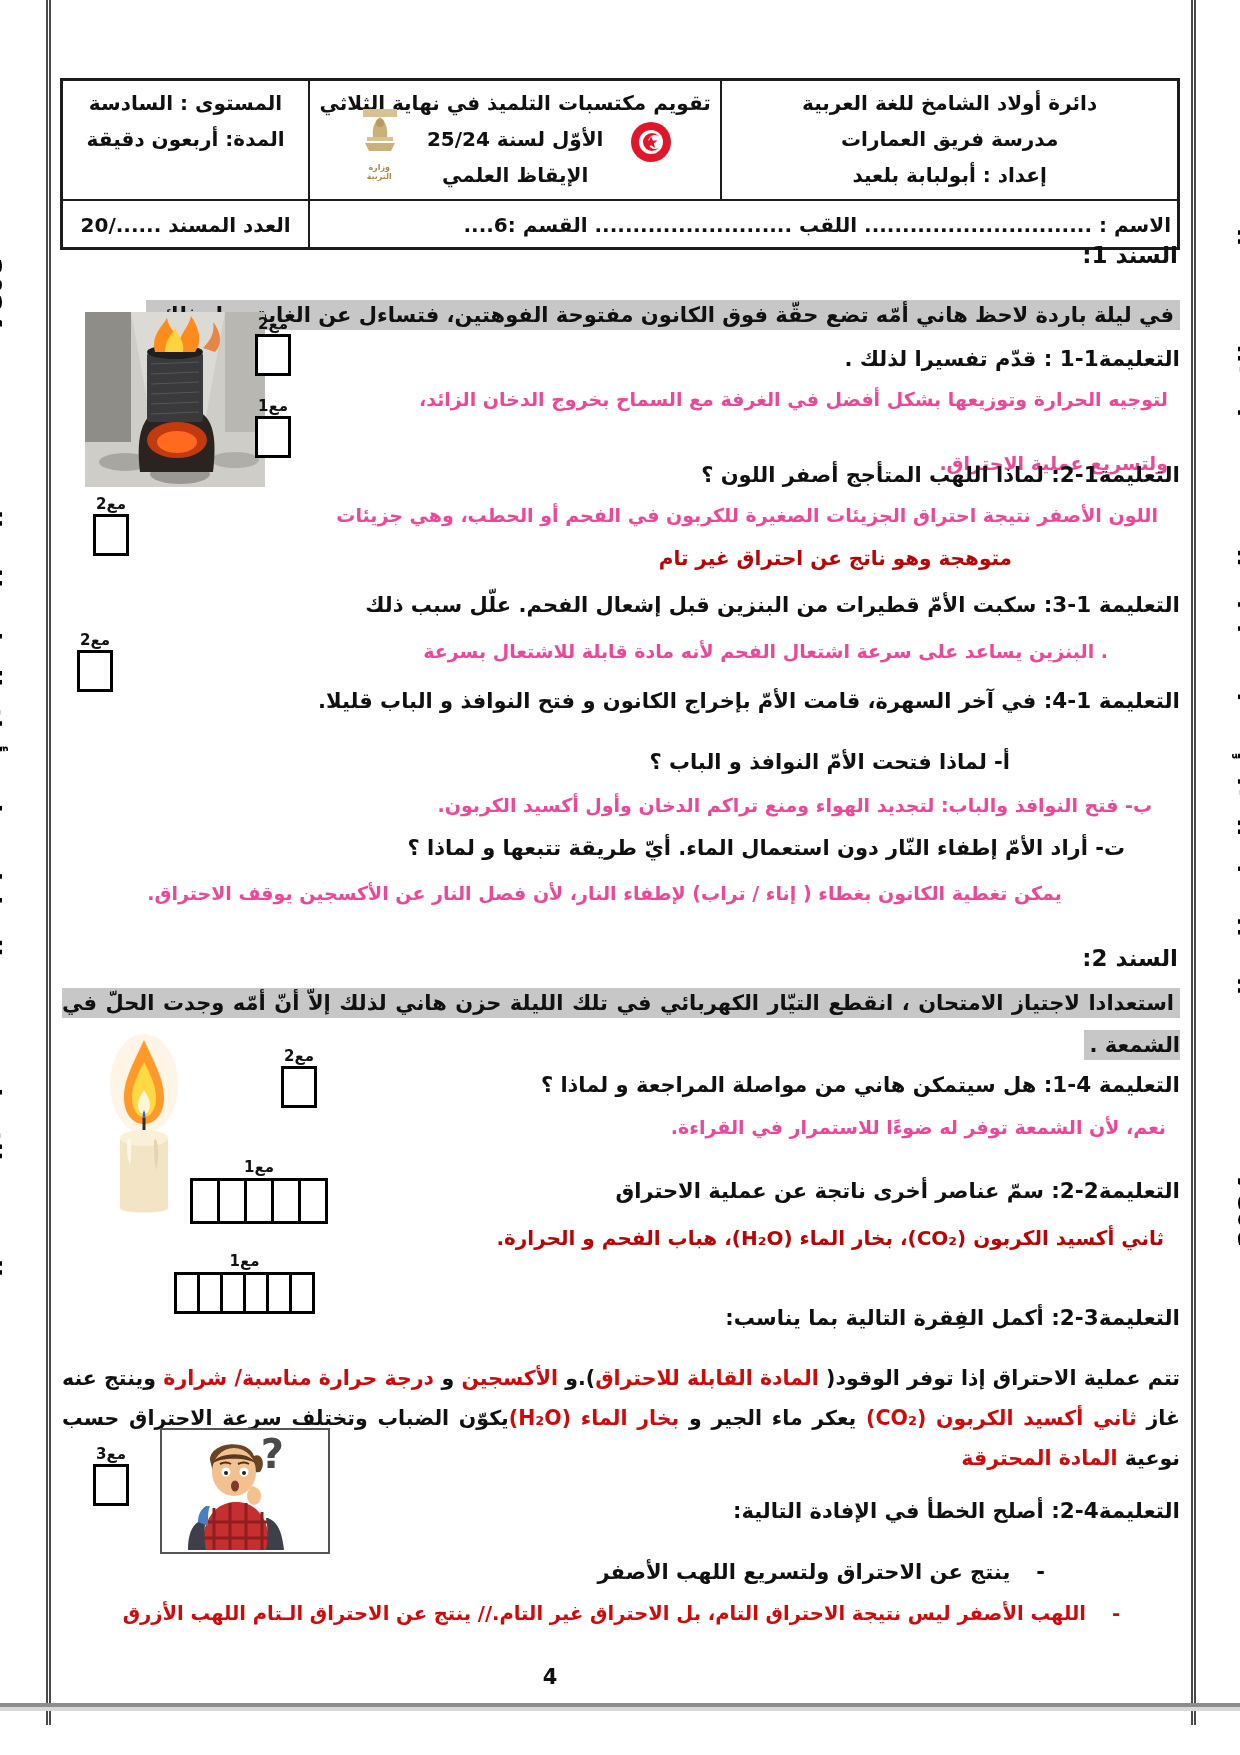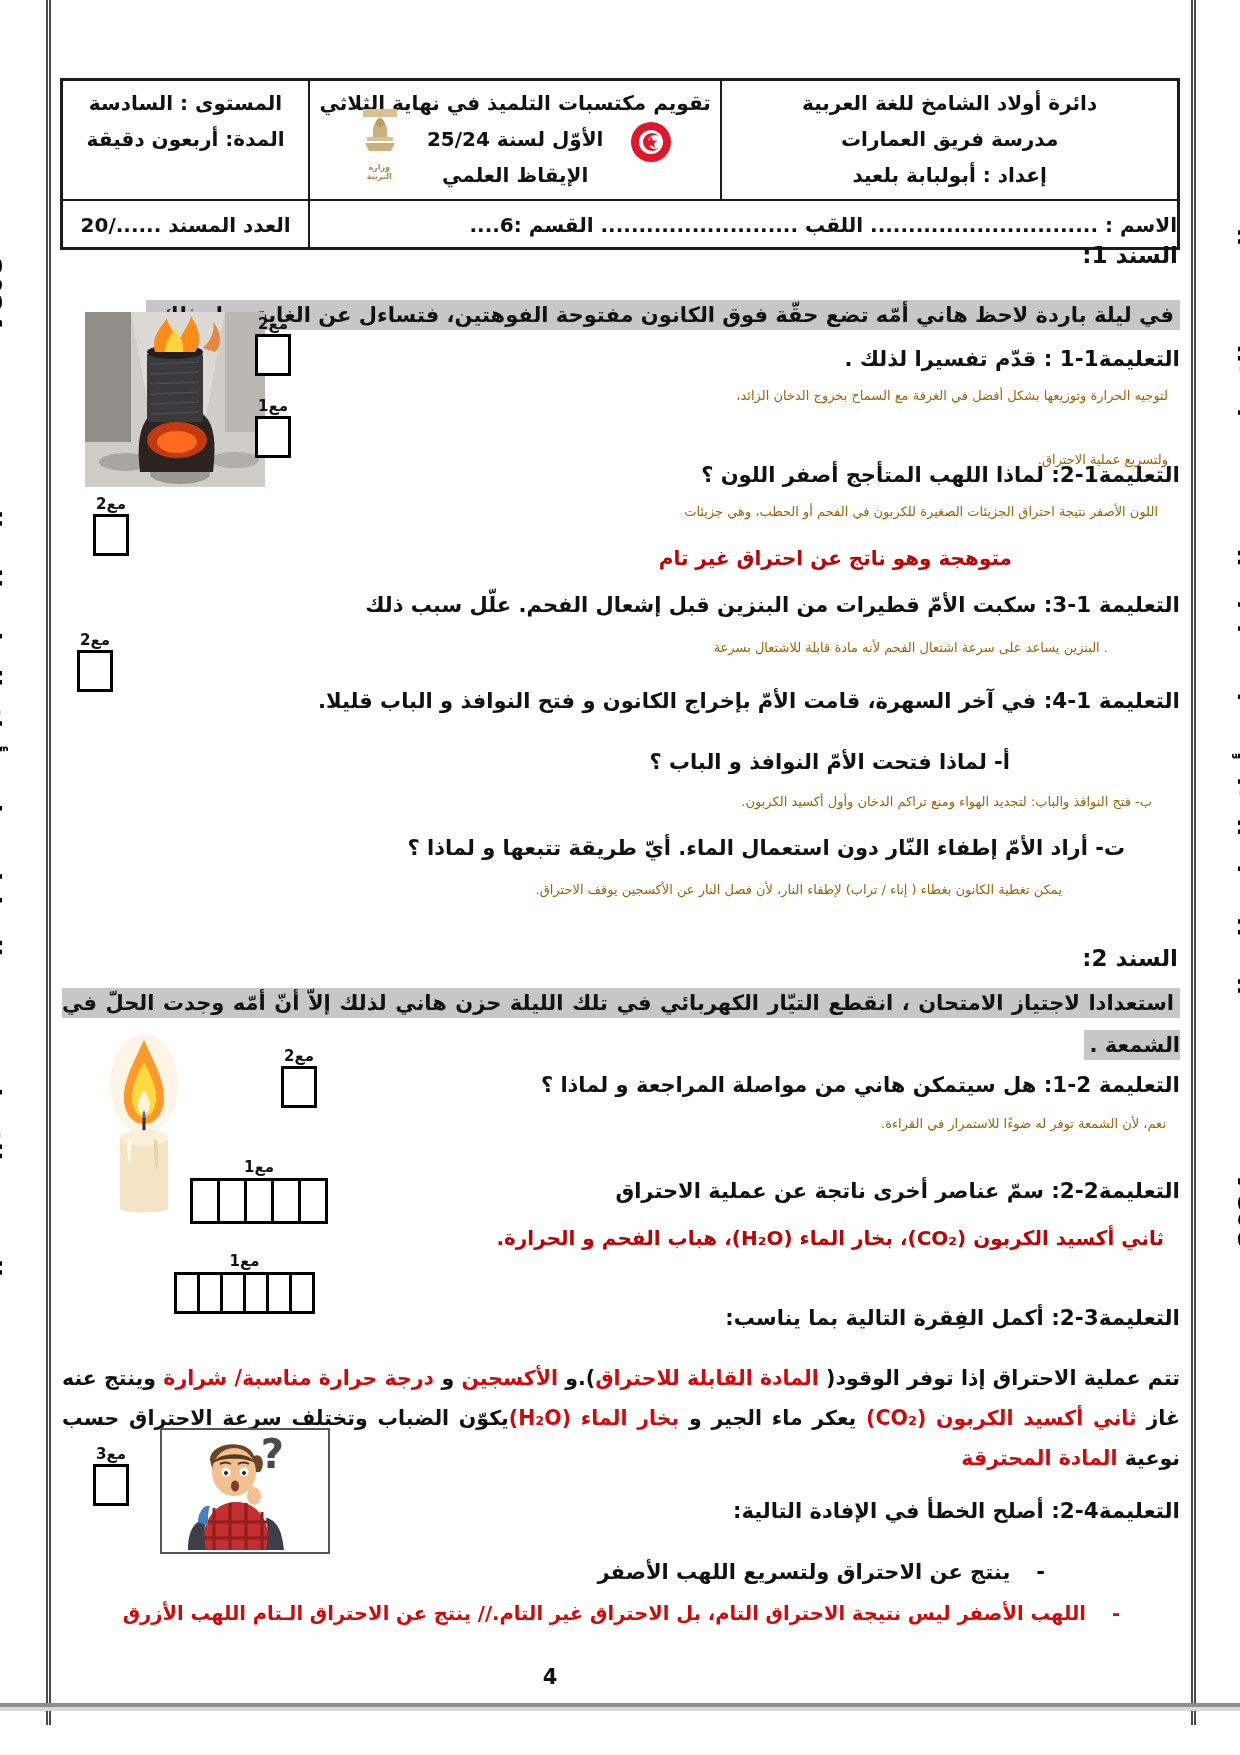--- a/index.html
+++ b/index.html
@@ -13,32 +13,32 @@
   .vtext{position:absolute;white-space:nowrap;font-weight:bold;font-size:26px;color:#000;}
   .vtext.right{top:228px;right:6px;width:1270px;text-align:right;transform-origin:right top;transform:rotate(-90deg);}
   .vtext.left{top:258px;left:6px;width:1210px;text-align:left;transform-origin:left top;transform:rotate(90deg);}
   
   .content{position:absolute;left:60px;top:0;width:1120px;height:1755px;}
   .abs{position:absolute;}
   
   .htable{position:absolute;top:78px;left:0;right:0;border:3px solid #1c1c1c;}
   .hrow{display:flex;direction:rtl;}
   .hcell{border-left:2px solid #1c1c1c;box-sizing:border-box;text-align:center;
-         font-weight:bold;font-size:20px;line-height:36px;padding:4px 0;position:relative;}
+         font-weight:bold;font-size:20px;line-height:36px;padding:4px 6px;position:relative;}
   .hcell:last-child{border-left:none;}
   .hrow.r1 .hcell{height:118px;}
   .hrow.r2{border-top:2px solid #1c1c1c;}
   .hrow.r2 .hcell{height:46px;line-height:40px;}
   .w-school{width:41%;} .w-mid{width:37%;} .w-info{width:22%;}
   .w-name{width:78%;} .w-score{width:22%;}
   
   .sanad{font-size:23px;font-weight:bold;}
   .q{font-size:21px;font-weight:bold;white-space:nowrap;}
   .ql{font-size:21.5px;font-weight:bold;}
-  .red{color:#a16207;font-size:13px;font-weight:400;white-space:nowrap;}
+  .red{color:#ec4899;font-size:19px;font-weight:700;white-space:nowrap;}
   .redb{color:#b80606;font-size:20px;font-weight:bold;}
   .hl{background:#c7c7c7;padding:3px 6px;font-size:21px;font-weight:bold;line-height:40px;}
   .introwrap{font-size:21px;line-height:42px;text-align:justify;}
   .fillpara{font-size:20.5px;font-weight:bold;line-height:40px;text-align:justify;}
   .fillpara .fr{color:#d00a0a;}
   
   .crit{display:flex;flex-direction:column;align-items:center;width:50px;}
   .crit .lbl{font-size:15px;font-weight:bold;line-height:16px;}
   .crit .box{width:30px;height:36px;border:3.5px solid #000;background:#fff;margin-top:2px;}
   .strip{display:flex;flex-direction:column;align-items:center;}
@@ -209,21 +209,21 @@
         <path d="M58 107 C61 116 61 128 58 138 C56 128 56 114 56 108 Z" fill="#e6d4ae"></path>
       </svg>
     </div>
 
     <div class="abs crit" style="top:1048px;left:214px;">
       <span class="lbl">مع2</span>
       <span class="box"></span>
     </div>
 
     <div class="abs q" style="top:1072px;right:0;">
-      <span class="ql">التعليمة 2-1:</span>
+      <span class="ql">التعليمة 4-1:</span>
       <span>هل سيتمكن هاني من مواصلة المراجعة و لماذا ؟</span>
     </div>
     <div class="abs red" style="top:1116px;right:14px;">نعم، لأن الشمعة توفر له ضوءًا للاستمرار في القراءة.</div>
 
     <div class="abs strip" style="top:1158px;left:130px;">
       <span class="lbl" style="font-size:15px;font-weight:bold;">مع1</span>
       <span class="row">
         <span class="cell"></span>
           <span class="cell"></span>
           <span class="cell"></span>

